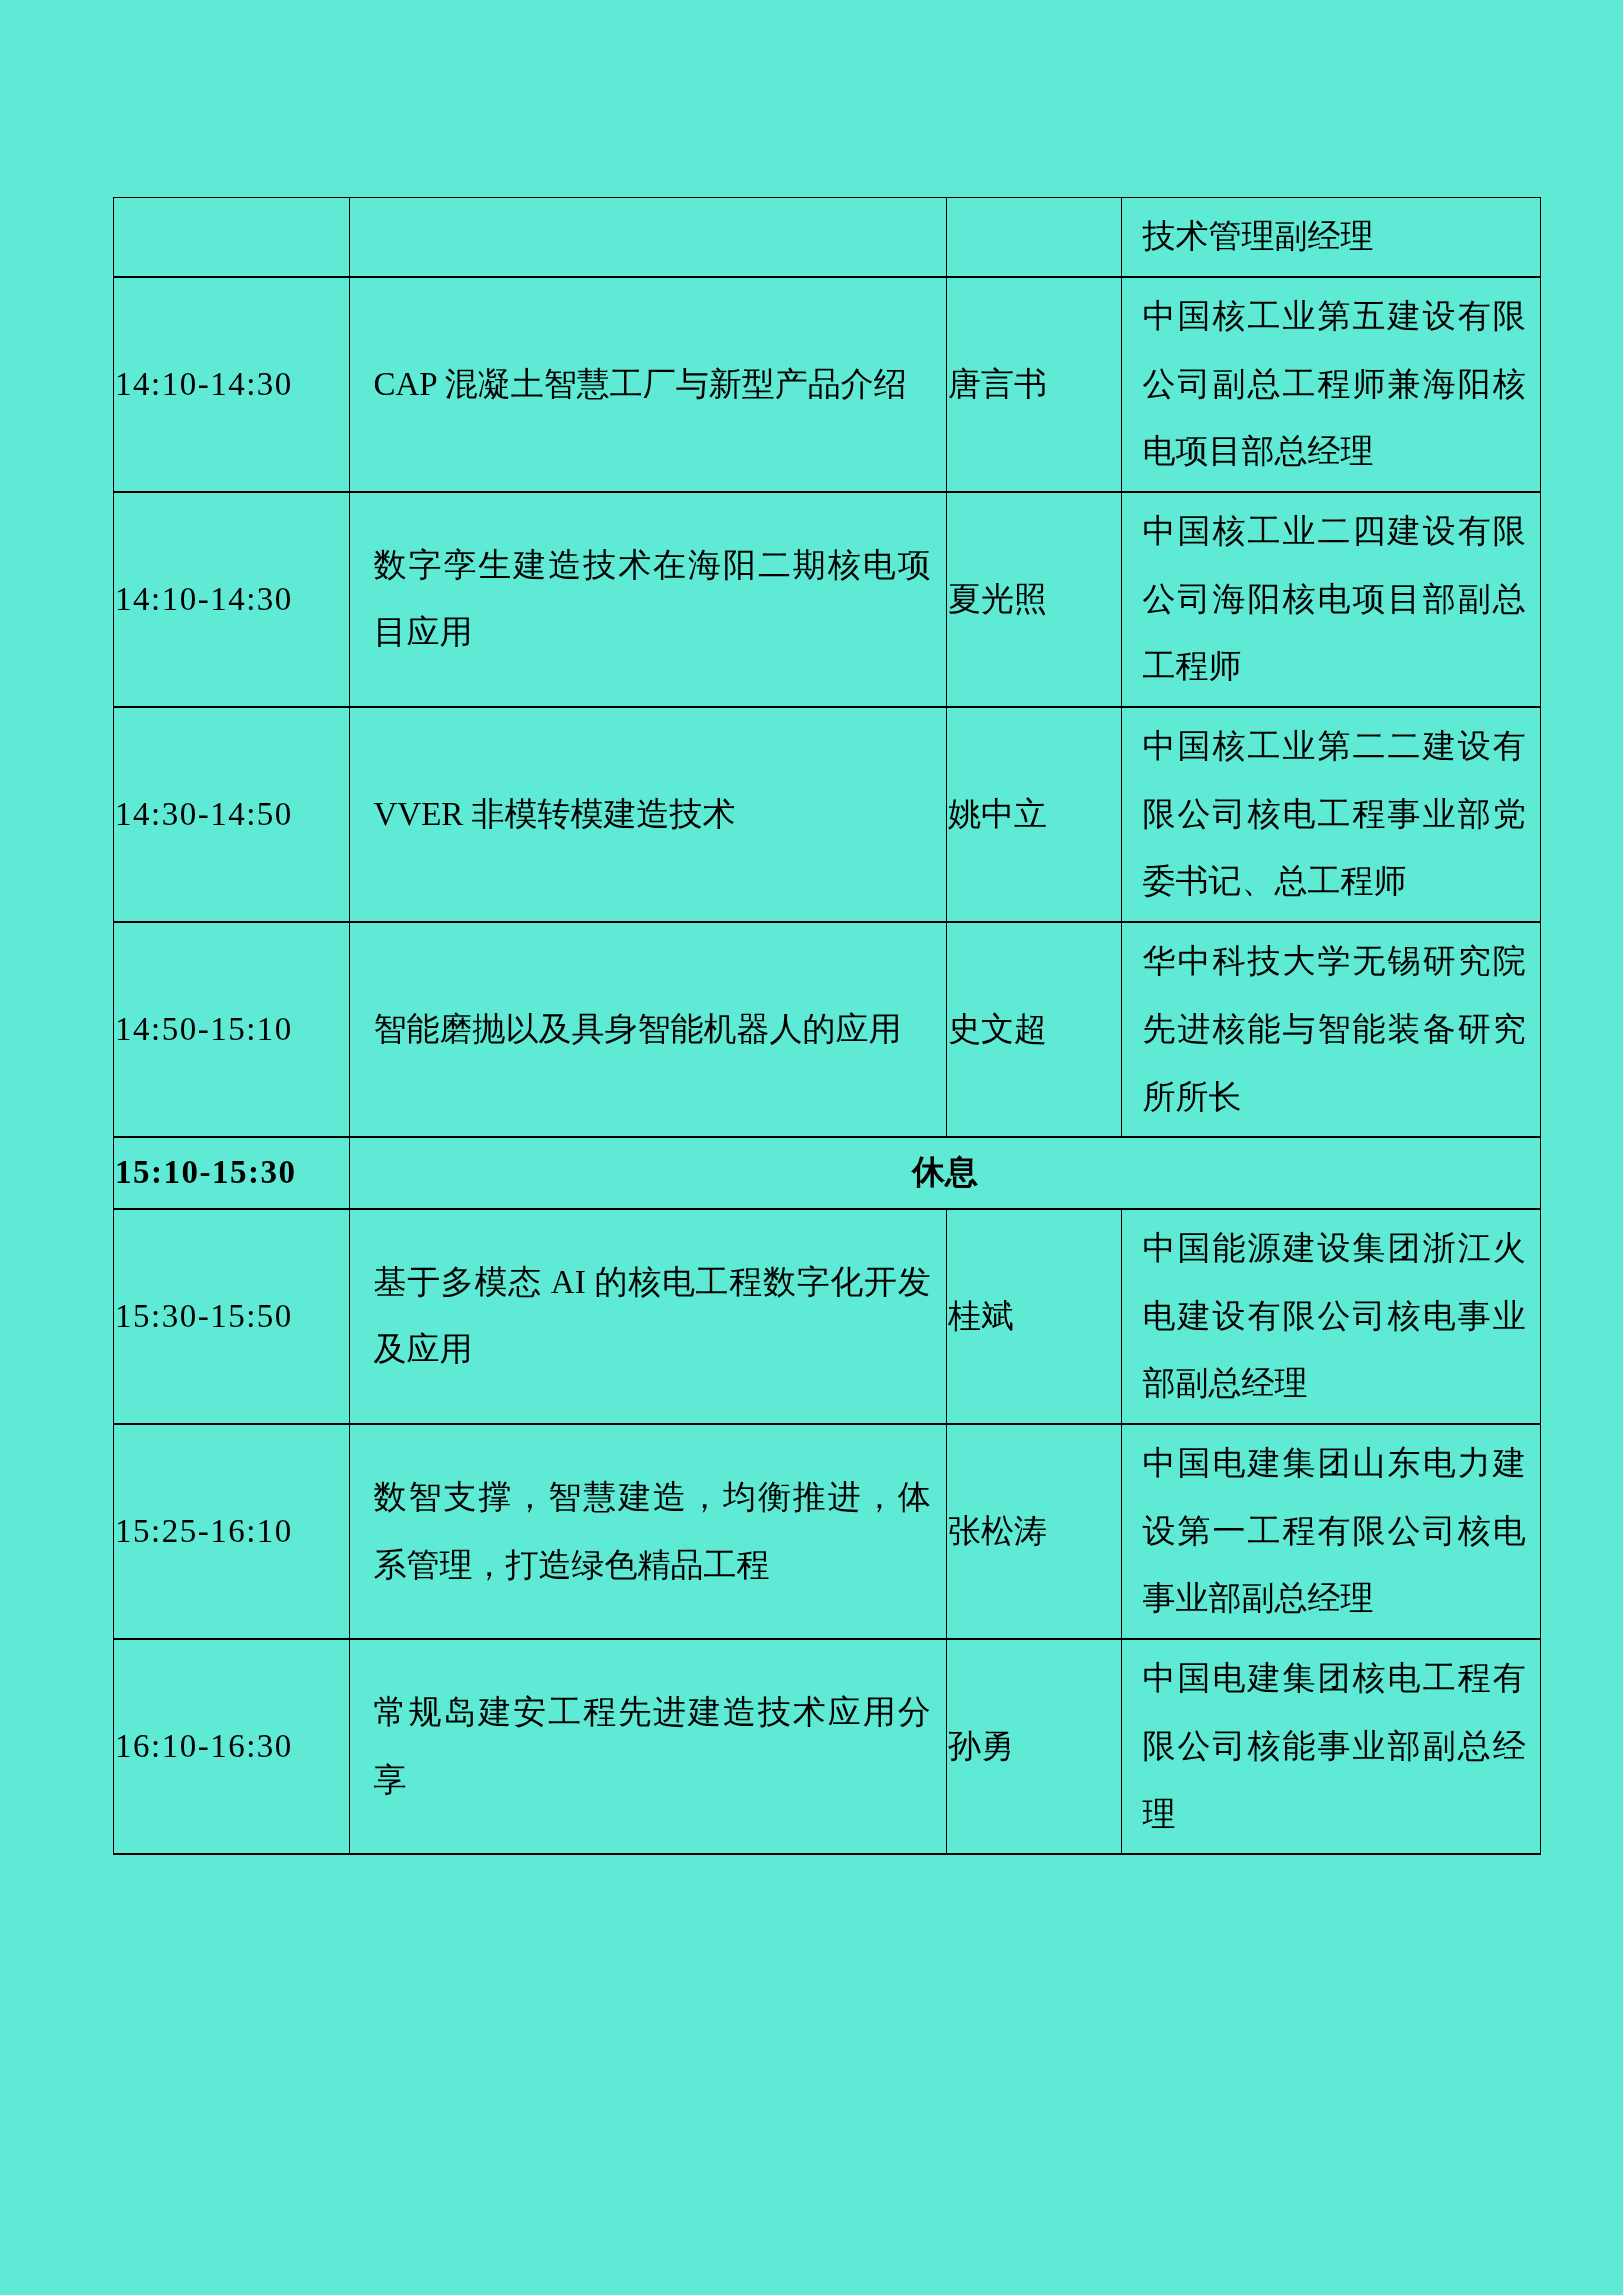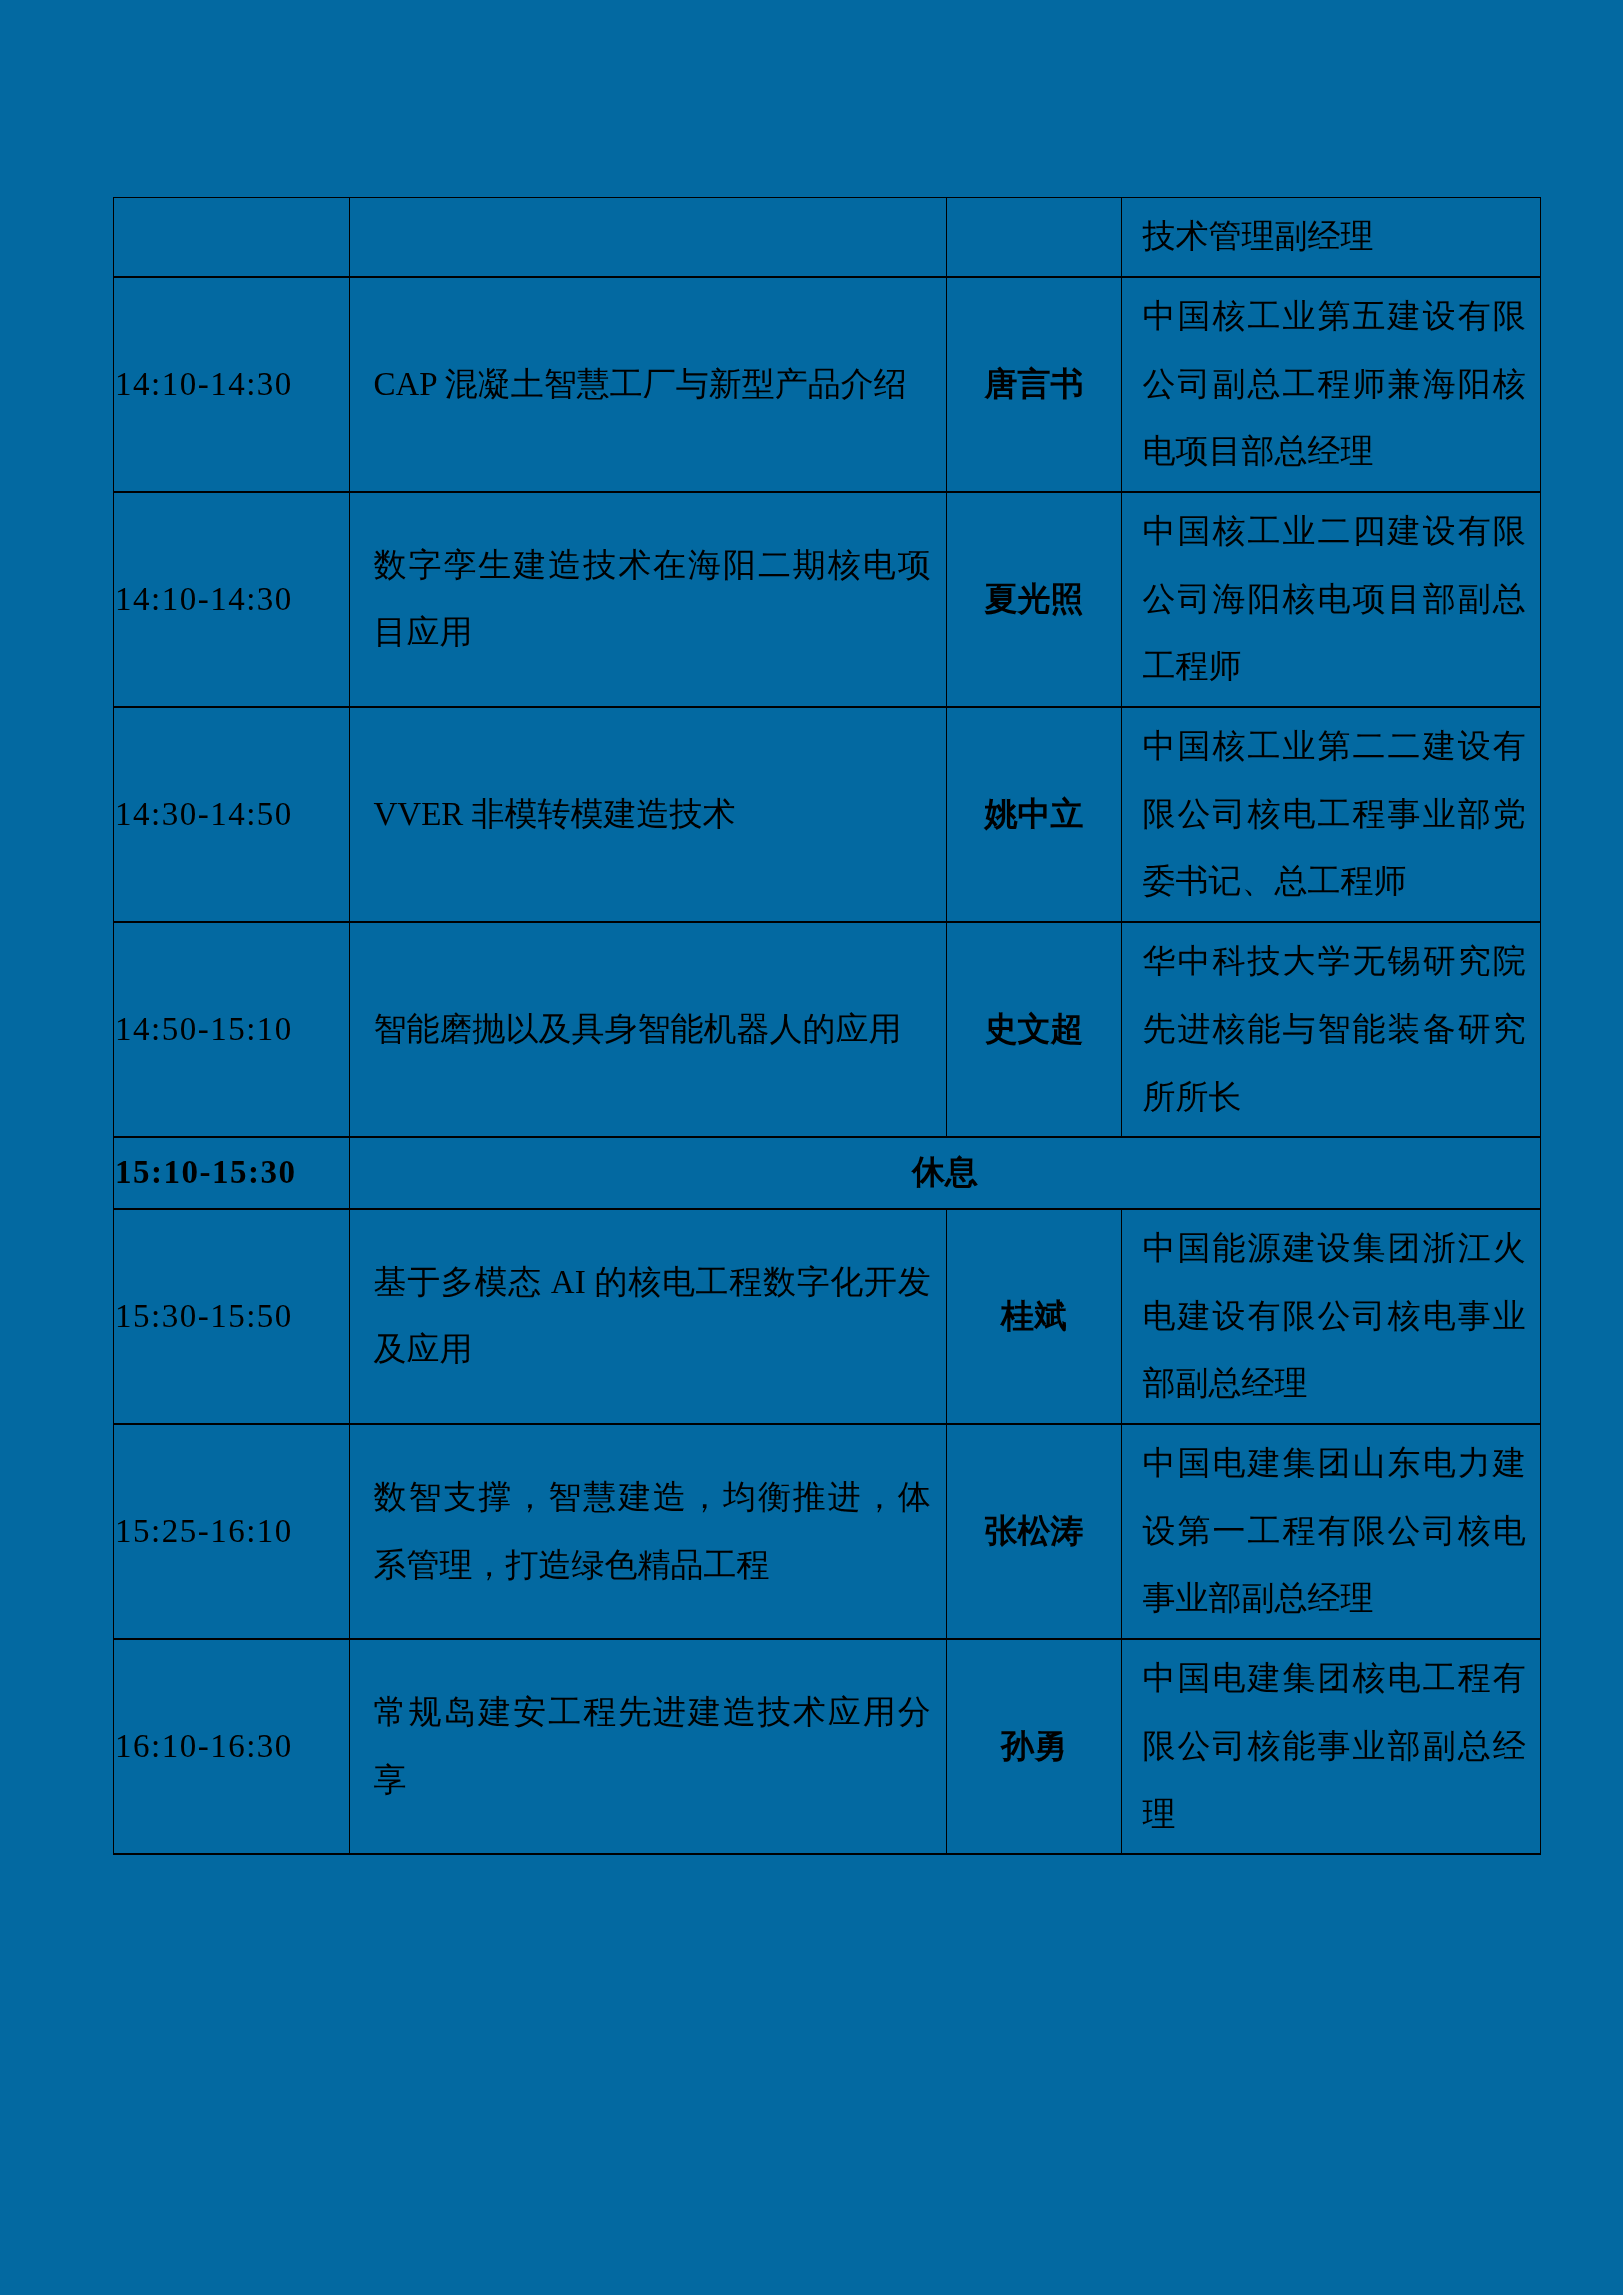--- a/index.html
+++ b/index.html
@@ -10,21 +10,21 @@
   body {
     position: relative;
     width: 1623px;
     height: 2295px;
     font-family: "Liberation Serif", "DejaVu Serif", serif;
     color: #000000;
   }
   .page {
     position: absolute;
     inset: 0;
-    background: #0369a1;
+    background: #5eead4;
   }
   table.agenda {
     position: absolute;
     left: 113px;
     top: 197px;
     width: 1427px;
     border-collapse: collapse;
     table-layout: fixed;
     font-size: 33px;
     line-height: 2.05;
@@ -42,22 +42,21 @@
   td.c-time {
     text-align: left;
     letter-spacing: 1.5px;
     white-space: nowrap;
   }
   td.c-title {
     text-align: justify;
     padding: 5.1px 15.3px 5.1px 23.5px;
   }
   td.c-speaker {
-    text-align: center;
-    font-weight: bold;
+    text-align: left;
   }
   td.c-org {
     text-align: justify;
     padding: 5.1px 14.3px 5.1px 20.4px;
   }
   td.c-break {
     text-align: center;
     font-weight: bold;
   }
   tr.row-bold td.c-time {

